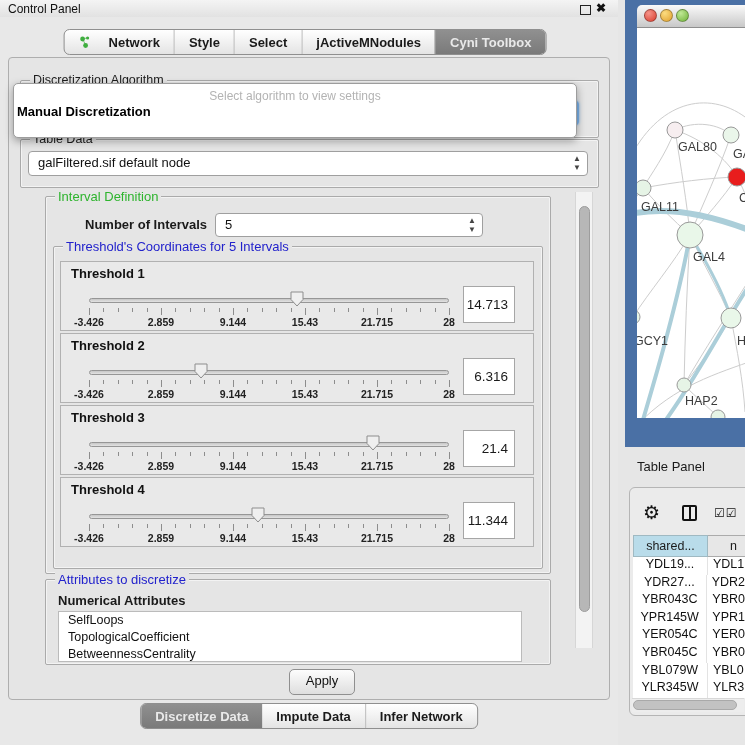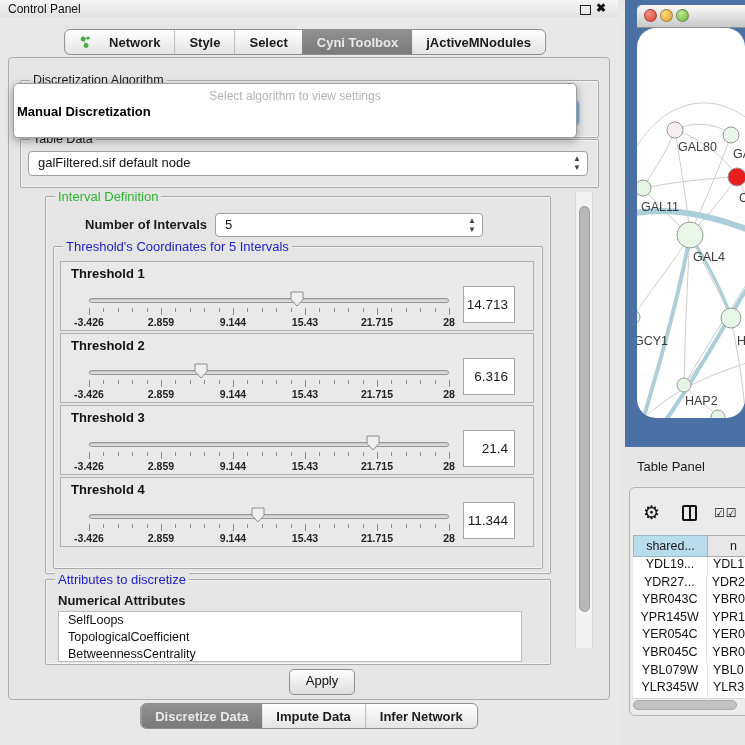--- a/index.html
+++ b/index.html
@@ -81,21 +81,21 @@
   #right-bg{position:absolute;left:618px;top:0;width:127px;height:745px;background:#e6e6e6;}
   #net-window{position:absolute;left:625px;top:0;width:120px;height:447px;background:#4a70a5;}
   #net-titlebar{position:absolute;left:12px;top:5px;width:108px;height:23px;
     background:linear-gradient(#fafafa,#c8c8c8);border-bottom:1px solid #8e8e8e;border-top-left-radius:5px;
     box-sizing:border-box;}
   .light{position:absolute;top:4px;width:13px;height:13px;border-radius:50%;box-sizing:border-box;
     border:1px solid rgba(0,0,0,.3);}
   #light-red{left:7px;background:radial-gradient(circle at 35% 30%,#f5948a,#da3d2e);}
   #light-yellow{left:23px;background:radial-gradient(circle at 35% 30%,#fbdc80,#e0a02e);}
   #light-green{left:39px;background:radial-gradient(circle at 35% 30%,#c0e896,#6fb338);}
-  #net-canvas{position:absolute;left:12px;top:28px;width:108px;height:390px;background:#fff;overflow:hidden;border-radius:19px;}
+  #net-canvas{position:absolute;left:12px;top:28px;width:108px;height:390px;background:#fff;overflow:hidden;}
   #table-panel-title{position:absolute;left:637px;top:459px;font-size:13px;color:#1a1a1a;}
   #tp-container{position:absolute;left:629px;top:487px;width:124px;height:229px;background:#ebebeb;
     border:1px solid #b5b5b5;border-radius:6px;box-sizing:border-box;}
   #tp-gear{position:absolute;left:643px;top:501px;font-size:19px;color:#111;}
   #tp-split{position:absolute;left:682px;top:505px;width:15px;height:16px;border:2px solid #111;
     border-radius:2px;box-sizing:border-box;}
   #tp-split::after{content:"";position:absolute;left:5px;top:0;width:2px;height:12px;background:#111;}
   #tp-checks{position:absolute;left:714px;top:506px;font-size:12px;color:#111;letter-spacing:1px;}
   #tp-header{position:absolute;left:633px;top:535px;height:22px;display:flex;font-size:12.5px;}
   #tp-header .h1{width:75px;background:#b9dcEA;border:1px solid #9fb9c2;box-sizing:border-box;
@@ -132,25 +132,25 @@
           <circle cx="9" cy="3" r="1.6" fill="#3fae3f"></circle>
         </svg>
         <span>Network</span>
       </div>
       <div class="tab">
         <span>Style</span>
       </div>
       <div class="tab">
         <span>Select</span>
       </div>
+      <div class="tab">
+        <span>jActiveMNodules</span>
+      </div>
       <div class="tab selected">
         <span>Cyni Toolbox</span>
-      </div>
-      <div class="tab">
-        <span>jActiveMNodules</span>
       </div>
     </div>
 
   <div id="content-panel"></div>
 
   <div id="fs-disc" class="fieldset">
     <span class="legend">Discretization Algorithm</span>
   </div>
   <div id="focus-combo-btn">
     <span class="arrows">▲<br>▼</span>

